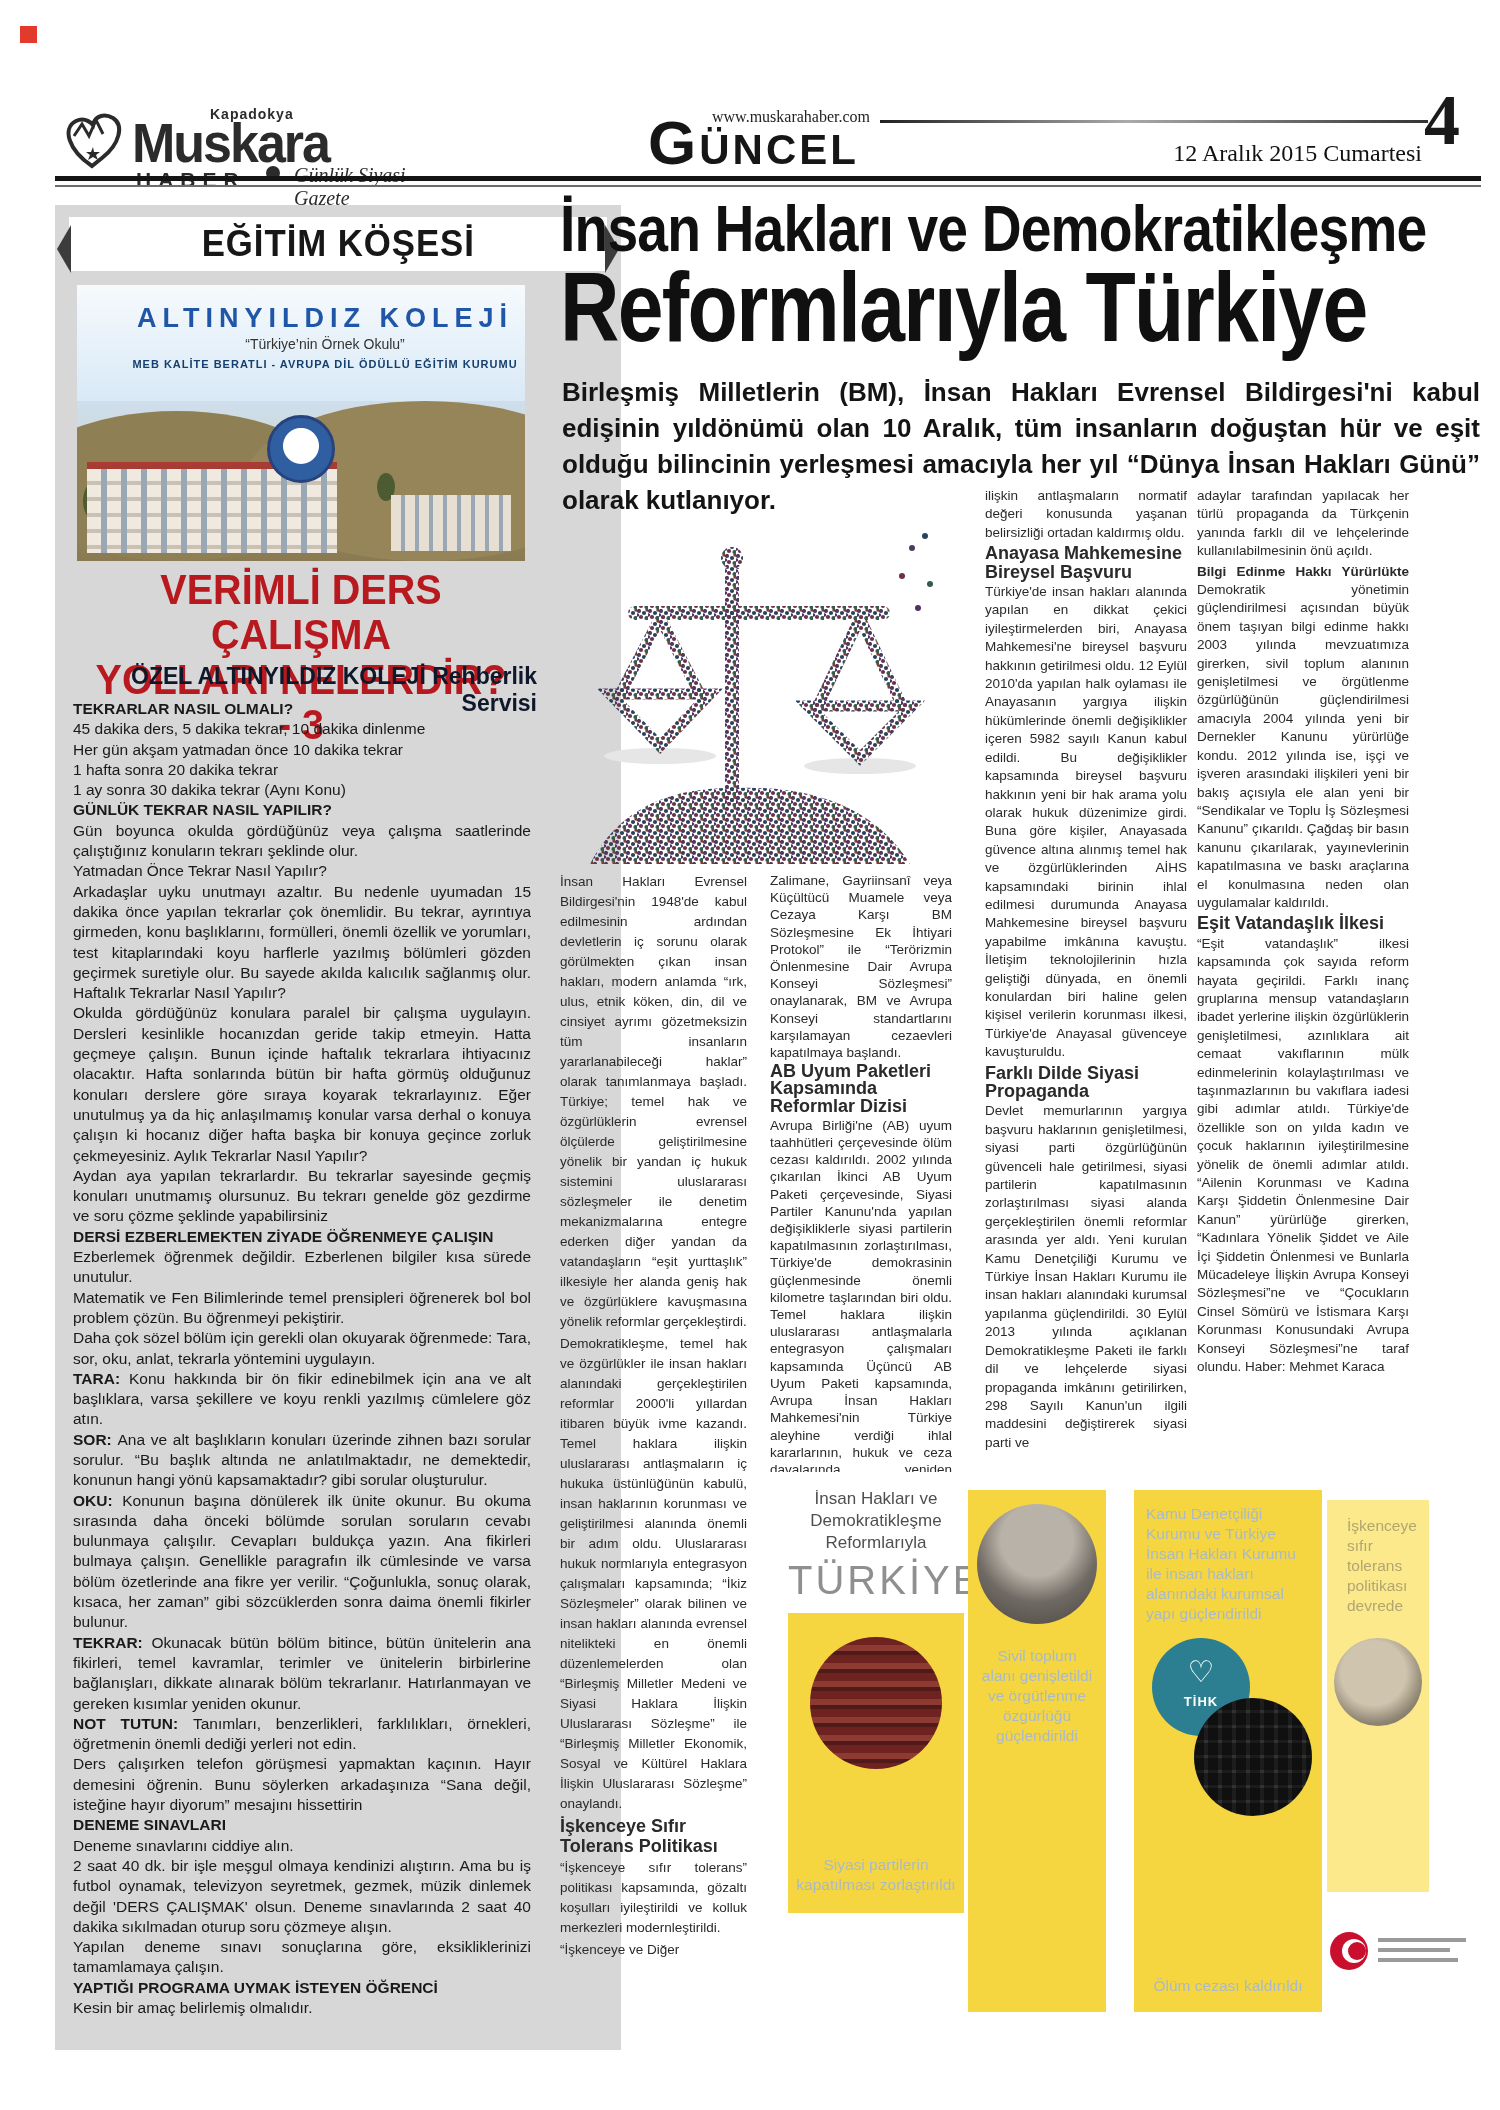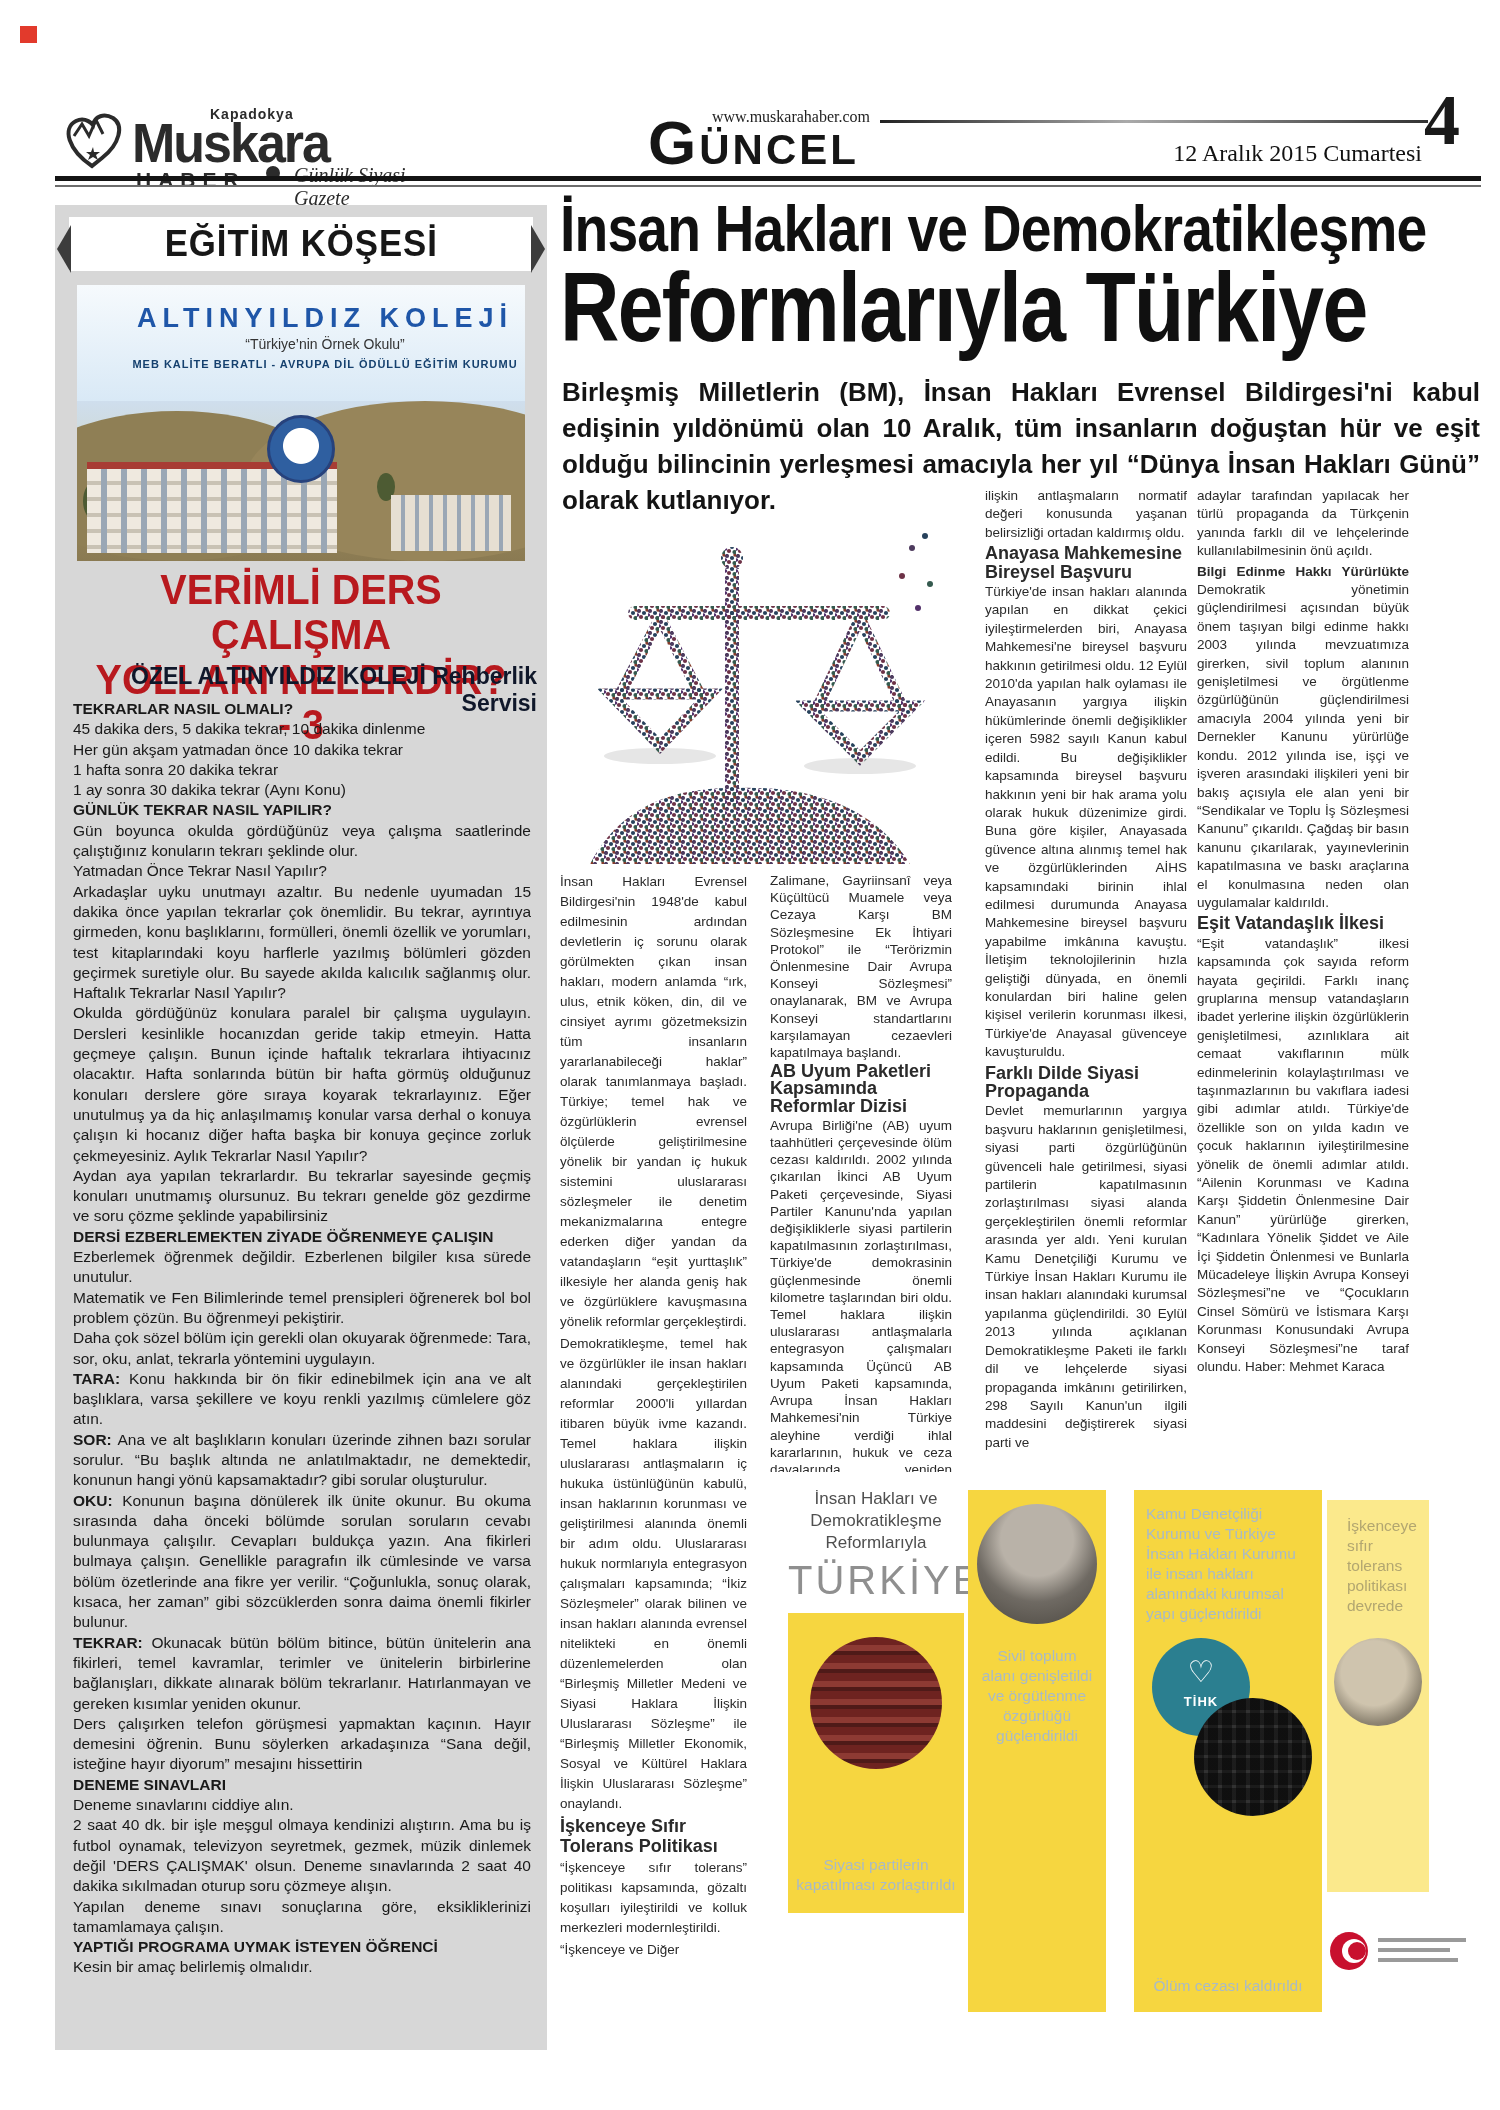--- a/index.html
+++ b/index.html
@@ -21,21 +21,21 @@
   #site-url{left:712px;top:108px;font-size:16px;color:#222;font-family:"Liberation Serif",serif;}
   #site-rule{left:880px;top:120px;width:548px;height:3px;
              background:linear-gradient(to right,#222,#aaa 45%,#333);}
   #page-date{left:1130px;top:140px;width:292px;text-align:right;font-family:"Liberation Serif",serif;
              font-size:24px;color:#111;}
   #page-number{left:1424px;top:84px;font-family:"Liberation Serif",serif;font-weight:bold;
                font-size:72px;color:#1a1a1a;line-height:1;}
   #rule-1{left:55px;top:176px;width:1426px;height:5px;background:#141414;}
   #rule-2{left:55px;top:185px;width:1426px;height:2px;background:#6c6c6c;}
   
-  #edu-col{left:55px;top:205px;width:492px;height:1845px;background:#d7d7d7;}
+  #edu-col{left:55px;top:205px;width:566px;height:1845px;background:#d7d7d7;}
   #edu-ribbon{position:absolute;left:14px;top:12px;right:14px;height:54px;background:#fff;
               display:flex;align-items:center;justify-content:center;}
   #edu-ribbon::before,#edu-ribbon::after{content:"";position:absolute;top:8px;width:0;height:0;
               border-style:solid;}
   #edu-ribbon::before{left:-12px;border-width:24px 14px 24px 0;border-color:transparent #3c3c3c transparent transparent;}
   #edu-ribbon::after{right:-12px;border-width:24px 0 24px 14px;border-color:transparent transparent transparent #3c3c3c;}
   #edu-banner{font-size:37px;font-weight:900;letter-spacing:1px;color:#171717;transform:scaleX(.94);}
   #edu-ad{position:absolute;left:22px;top:80px;width:448px;height:276px;background:#fff;overflow:hidden;}
   #ad-top{height:116px;background:linear-gradient(#f6fafd,#d9e9f6);text-align:center;padding-left:48px;}
   #ad-title{padding-top:18px;font-size:27px;font-weight:800;letter-spacing:6px;color:#1f56a8;}
@@ -175,20 +175,21 @@
         <p>Okulda gördüğünüz konulara paralel bir çalışma uygulayın. Dersleri kesinlikle hocanızdan geride takip etmeyin. Hatta geçmeye çalışın. Bunun içinde haftalık tekrarlara ihtiyacınız olacaktır. Hafta sonlarında bütün bir hafta görmüş olduğunuz konuları derslere göre sıraya koyarak tekrarlayınız. Eğer unutulmuş ya da hiç anlaşılmamış konular varsa derhal o konuya çalışın ki hocanız diğer hafta başka bir konuya geçince zorluk çekmeyesiniz. Aylık Tekrarlar Nasıl Yapılır?</p>
         <p>Aydan aya yapılan tekrarlardır. Bu tekrarlar sayesinde geçmiş konuları unutmamış olursunuz. Bu tekrarı genelde göz gezdirme ve soru çözme şeklinde yapabilirsiniz</p>
         <p class="seg-h">DERSİ EZBERLEMEKTEN ZİYADE ÖĞRENMEYE ÇALIŞIN</p>
         <p>Ezberlemek öğrenmek değildir. Ezberlenen bilgiler kısa sürede unutulur.</p>
         <p>Matematik ve Fen Bilimlerinde temel prensipleri öğrenerek bol bol problem çözün. Bu öğrenmeyi pekiştirir.</p>
         <p>Daha çok sözel bölüm için gerekli olan okuyarak öğrenmede: Tara, sor, oku, anlat, tekrarla yöntemini uygulayın.</p>
         <p><b>TARA: </b>Konu hakkında bir ön fikir edinebilmek için ana ve alt başlıklara, varsa şekillere ve koyu renkli yazılmış cümlelere göz atın.</p>
         <p><b>SOR: </b>Ana ve alt başlıkların konuları üzerinde zihnen bazı sorular sorulur. “Bu başlık altında ne anlatılmaktadır, ne demektedir, konunun hangi yönü kapsamaktadır? gibi sorular oluşturulur.</p>
         <p><b>OKU: </b>Konunun başına dönülerek ilk ünite okunur. Bu okuma sırasında daha önceki bölümde sorulan soruların cevabı bulunmaya çalışılır. Cevapları buldukça yazın. Ana fikirleri bulmaya çalışın. Genellikle paragrafın ilk cümlesinde ve varsa bölüm özetlerinde ana fikre yer verilir. “Çoğunlukla, sonuç olarak, kısaca, her zaman” gibi sözcüklerden sonra daima önemli fikirler bulunur.</p>
         <p><b>TEKRAR: </b>Okunacak bütün bölüm bitince, bütün ünitelerin ana fikirleri, temel kavramlar, terimler ve ünitelerin birbirlerine bağlanışları, dikkate alınarak bölüm tekrarlanır. Hatırlanmayan ve gereken kısımlar yeniden okunur.</p>
+        <p><b>NOT TUTUN: </b>Tanımları, benzerlikleri, farklılıkları, örnekleri, öğretmenin önemli dediği yerleri not edin.</p>
         <p>Ders çalışırken telefon görüşmesi yapmaktan kaçının. Hayır demesini öğrenin. Bunu söylerken arkadaşınıza “Sana değil, isteğine hayır diyorum” mesajını hissettirin</p>
         <p class="seg-h">DENEME SINAVLARI</p>
         <p>Deneme sınavlarını ciddiye alın.</p>
         <p>2 saat 40 dk. bir işle meşgul olmaya kendinizi alıştırın. Ama bu iş futbol oynamak, televizyon seyretmek, gezmek, müzik dinlemek değil 'DERS ÇALIŞMAK' olsun. Deneme sınavlarında 2 saat 40 dakika sıkılmadan oturup soru çözmeye alışın.</p>
         <p>Yapılan deneme sınavı sonuçlarına göre, eksikliklerinizi tamamlamaya çalışın.</p>
         <p class="seg-h">YAPTIĞI PROGRAMA UYMAK İSTEYEN ÖĞRENCİ</p>
         <p>Kesin bir amaç belirlemiş olmalıdır.</p>
       </div>
   </div>
 

